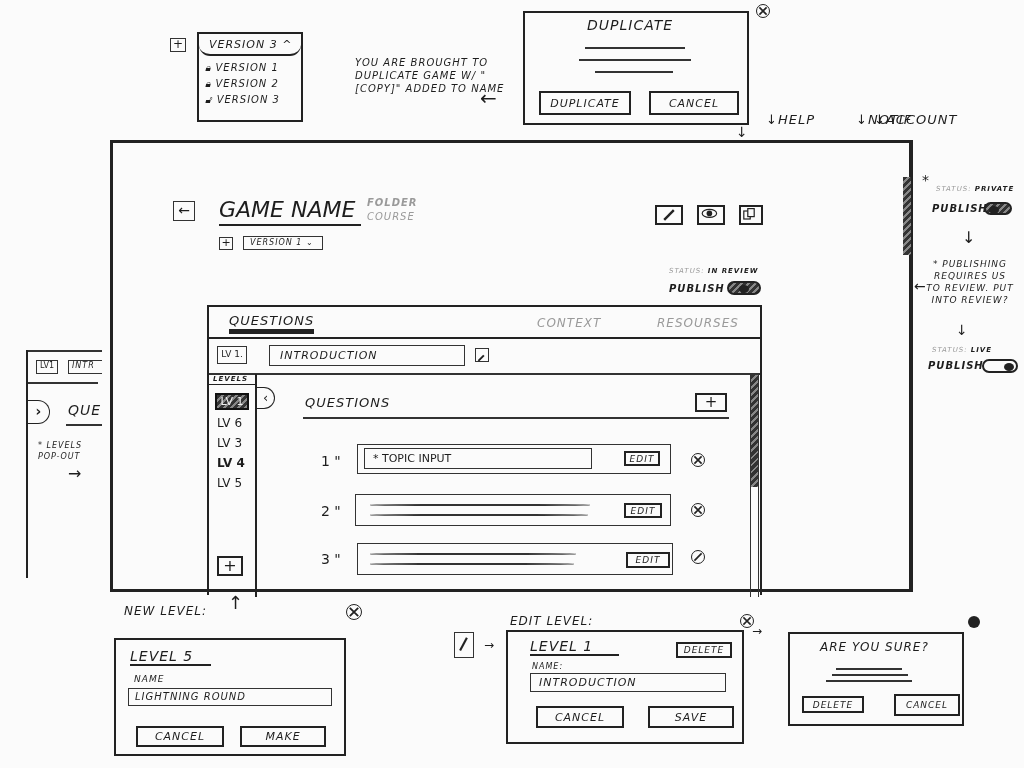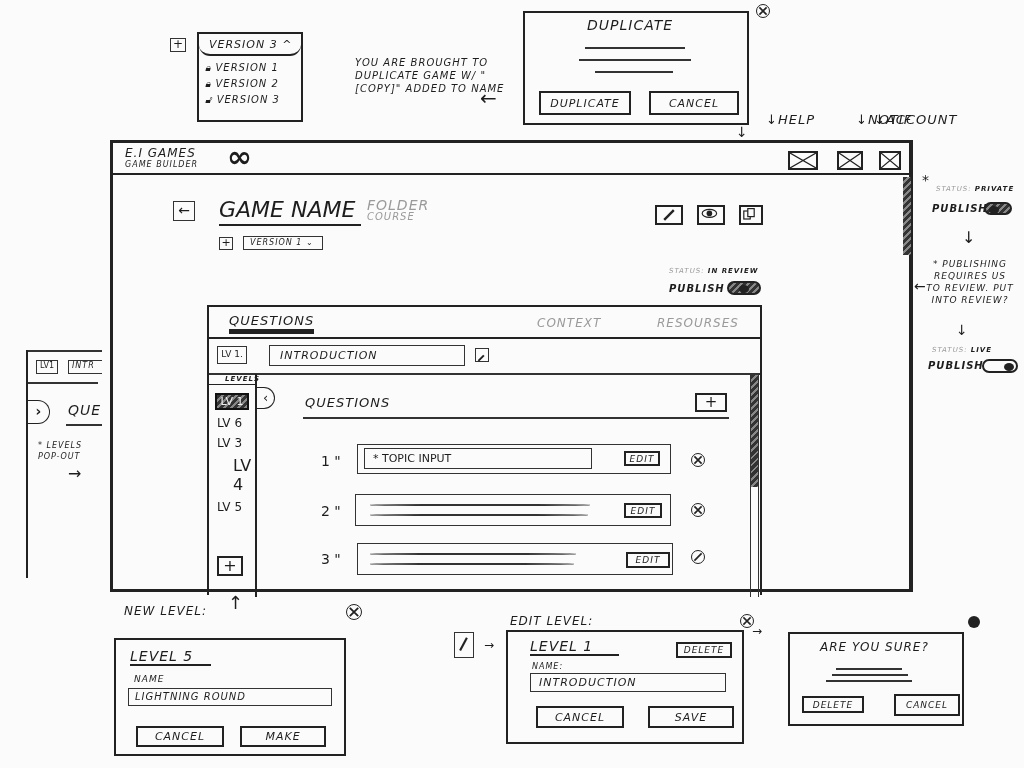--- a/index.html
+++ b/index.html
@@ -52,46 +52,26 @@
     </svg>
   </div>
 <div class="abs" style="left:736px;top:124px;font-size:14px;">↓</div>
 
 <div class="abs hand" style="left:766px;top:112px;font-size:13px;">↓<span>HELP</span></div>
 <div class="abs hand" style="left:856px;top:112px;font-size:13px;">↓<span>NOTIF</span></div>
 <div class="abs hand" style="left:874px;top:112px;font-size:13px;">↓<span>ACCOUNT</span></div>
 
 <div class="abs" style="left:110px;top:140px;width:803px;height:452px;border:3px solid #222;border-right-width:4px;">
 
-  <div style="position:absolute;left:0;top:0;width:100%;height:32px;border-bottom:2px solid #222;">
-    <div class="hand" style="position:absolute;left:12px;top:3px;font-size:12px;">E.I GAMES</div>
-    <div class="hand" style="position:absolute;left:12px;top:17px;font-size:8px;">GAME BUILDER</div>
-    <div style="position:absolute;left:114px;top:-4px;font-size:30px;font-weight:bold;">∞</div>
-    <div class="xbox" style="left:675px;top:8px;width:30px;height:19px;">
-        <svg viewBox="0 0 30 19" preserveAspectRatio="none">
-          <path d="M0 0L30 19M30 0L0 19" stroke="#222" stroke-width="1.5"></path>
-        </svg>
-      </div>
-    <div class="xbox" style="left:724px;top:8px;width:26px;height:19px;">
-        <svg viewBox="0 0 26 19" preserveAspectRatio="none">
-          <path d="M0 0L26 19M26 0L0 19" stroke="#222" stroke-width="1.5"></path>
-        </svg>
-      </div>
-    <div class="xbox" style="left:766px;top:8px;width:22px;height:19px;">
-        <svg viewBox="0 0 22 19" preserveAspectRatio="none">
-          <path d="M0 0L22 19M22 0L0 19" stroke="#222" stroke-width="1.5"></path>
-        </svg>
-      </div>
-  </div>
 
   <div class="abs hatch" style="left:790px;top:34px;width:8px;height:78px;"></div>
 
   <div class="abs thin" style="left:60px;top:58px;width:22px;height:20px;font-size:14px;line-height:16px;text-align:center;">←</div>
   <div class="abs hand" style="left:106px;top:54px;font-size:22px;letter-spacing:0;border-bottom:2px solid #222;padding:0 6px 2px 0;">GAME NAME</div>
-  <div class="abs hand grey" style="left:254px;top:54px;font-size:14px;">FOLDER</div>
+  <div class="abs hand grey" style="left:254px;top:54px;font-size:10px;font-weight:bold;">FOLDER</div>
   <div class="abs hand grey" style="left:254px;top:68px;font-size:10px;">COURSE</div>
   <div class="abs thin" style="left:106px;top:94px;width:14px;height:13px;font-size:11px;line-height:10px;text-align:center;">+</div>
   <div class="abs thin hand" style="left:130px;top:93px;width:80px;height:14px;font-size:8px;padding-left:6px;line-height:12px;"><span>VERSION 1</span> <span>⌄</span></div>
 
   <div class="abs box" style="left:542px;top:62px;width:28px;height:20px;"><svg viewBox="0 0 28 20" width="24" height="16">
         <path d="M8 16L20 4" stroke="#222" stroke-width="3"></path>
       </svg></div>
   <div class="abs box" style="left:584px;top:62px;width:28px;height:20px;"><svg viewBox="0 0 28 20" width="24" height="16">
         <ellipse cx="12" cy="8" rx="9" ry="5" fill="none" stroke="#222" stroke-width="1.5"></ellipse>
         <circle cx="12" cy="8" r="3.5" fill="#222"></circle>
@@ -116,25 +96,25 @@
     </div>
 
     <div class="abs thin" style="left:8px;top:39px;width:30px;height:18px;font-size:9px;text-align:center;line-height:15px;">LV 1.</div>
     <div class="abs thin hand" style="left:60px;top:38px;width:196px;height:21px;font-size:11px;padding:3px 10px;">INTRODUCTION</div>
     <div class="abs thin" style="left:266px;top:41px;width:14px;height:14px;"><svg viewBox="0 0 14 14" width="11" height="11">
           <path d="M3 10L10 3" stroke="#222" stroke-width="2.5"></path>
         </svg></div>
     <div class="line" style="left:0;top:66px;width:100%;"></div>
 
     <div class="abs" style="left:0;top:67px;width:48px;height:223px;border-right:2px solid #222;">
-      <div class="hand" style="font-size:7px;border-bottom:1.5px solid #222;padding:1px 0 1px 16px;font-weight:bold;">LEVELS</div>
+      <div class="hand" style="font-size:7px;border-bottom:1.5px solid #222;padding:1px 0 1px 4px;font-weight:bold;">LEVELS</div>
       <div class="hatch" style="margin:8px 6px 0 6px;height:17px;font-size:11px;text-align:center;color:#eee;border:2px solid #111;">LV 1</div>
       <div style="padding:6px 0 0 8px;font-size:12px;">LV 6</div>
       <div style="padding:6px 0 0 8px;font-size:12px;">LV 3</div>
-      <div style="padding:6px 0 0 24px;font-size:16px;">LV 4</div>
+      <div style="padding:6px 0 0 8px;font-size:12px;font-weight:bold;">LV 4</div>
       <div style="padding:6px 0 0 8px;font-size:12px;">LV 5</div>
       <div class="abs box" style="left:8px;top:182px;width:26px;height:20px;font-size:16px;text-align:center;line-height:16px;">+</div>
     </div>
     <div class="abs" style="left:48px;top:80px;width:18px;height:22px;border:1.5px solid #222;border-left:none;border-radius:0 12px 12px 0;font-size:13px;line-height:19px;text-align:center;">‹</div>
 
     <div class="abs hand" style="left:96px;top:88px;font-size:13px;">QUESTIONS</div>
     <div class="line" style="left:94px;top:110px;width:426px;"></div>
     <div class="abs box" style="left:486px;top:86px;width:32px;height:19px;font-size:15px;text-align:center;line-height:14px;">+</div>
 
     <div class="abs" style="left:112px;top:146px;font-size:14px;">1 "</div>

